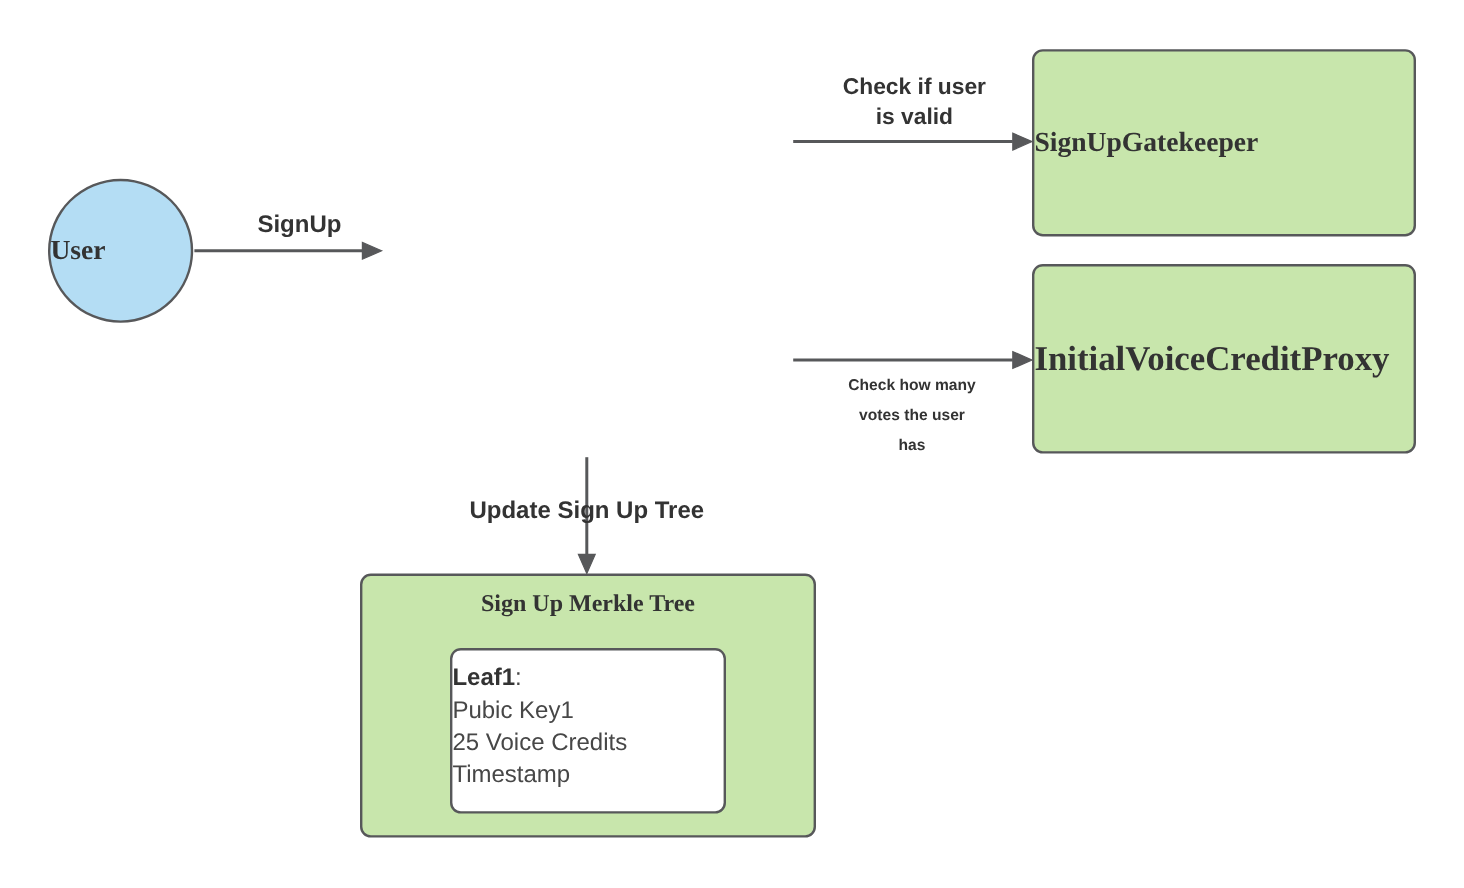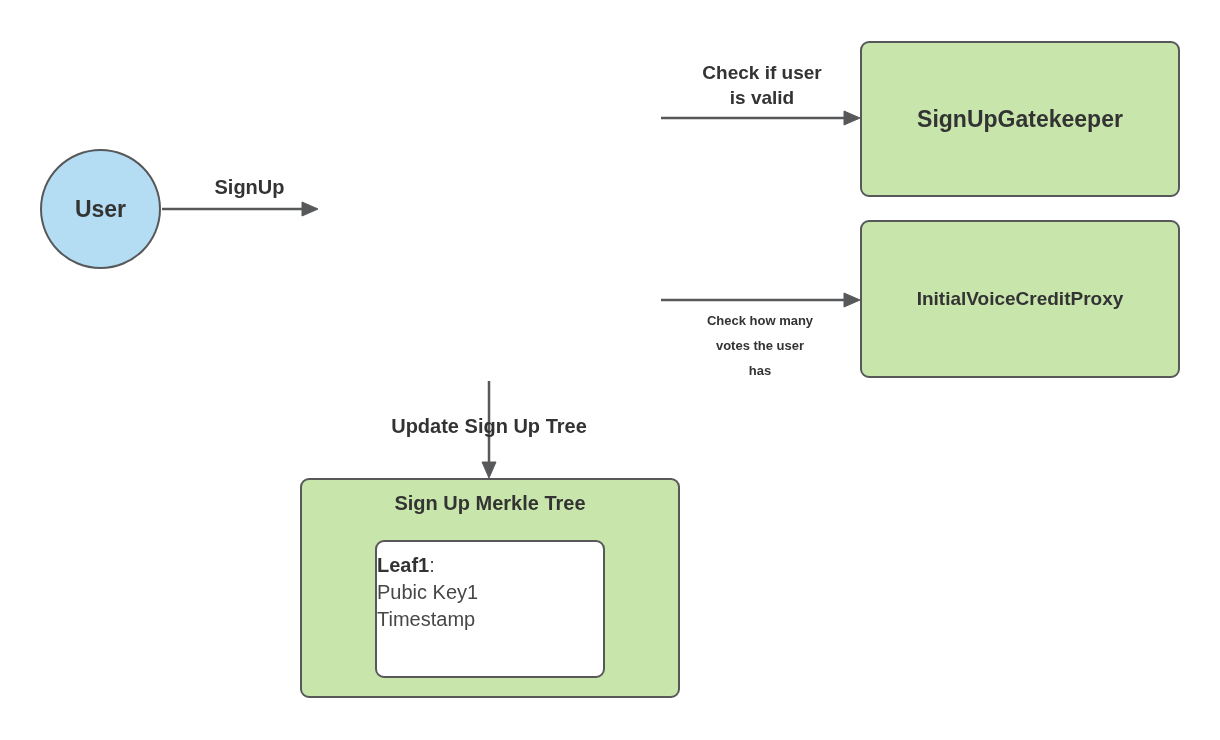--- a/index.html
+++ b/index.html
@@ -34,24 +34,24 @@
   .connector-layer polygon {
     fill: var(--stroke);
     stroke: var(--stroke);
   }
   .node {
     position: absolute;
     box-sizing: border-box;
     border: 2.5px solid var(--stroke);
     display: flex;
     align-items: center;
-    justify-content: center;
     font-weight: bold;
     color: var(--text);
     text-align: center;
+    font-family: Liberation Serif, serif;
   }
   .node-user {
     left: 40px; top: 149px;
     width: 121px; height: 120px;
     border-radius: 50%;
     background: var(--node-blue);
     font-size: 23px;
   }
   .node-maci {
     left: 318px; top: 40px;
@@ -65,21 +65,21 @@
     width: 320px; height: 156px;
     border-radius: 9px;
     background: var(--node-green);
     font-size: 23px;
   }
   .node-voiceproxy {
     left: 860px; top: 220px;
     width: 320px; height: 158px;
     border-radius: 9px;
     background: var(--node-green);
-    font-size: 19px;
+    font-size: 29px;
   }
   .node-merkle {
     left: 300px; top: 478px;
     width: 380px; height: 220px;
     border-radius: 9px;
     background: var(--node-green);
     display: block;
   }
   .merkle-title {
     margin-top: 12px;
@@ -152,20 +152,21 @@
     <span>InitialVoiceCreditProxy</span>
   </div>
 
   <div class="node node-merkle">
     <div class="merkle-title">Sign Up Merkle Tree</div>
   </div>
 
   <div class="leaf-card">
     <div><span class="leaf-name">Leaf1</span><span>:</span></div>
     <div>Pubic Key1</div>
+    <div>25 Voice Credits</div>
     <div>Timestamp</div>
   </div>
 
   <div class="edge-label lbl-signup">SignUp</div>
 
   <div class="edge-label lbl-valid">
     <span class="lbl-line">Check if user</span>
     <span class="lbl-line">is valid</span>
   </div>
 

